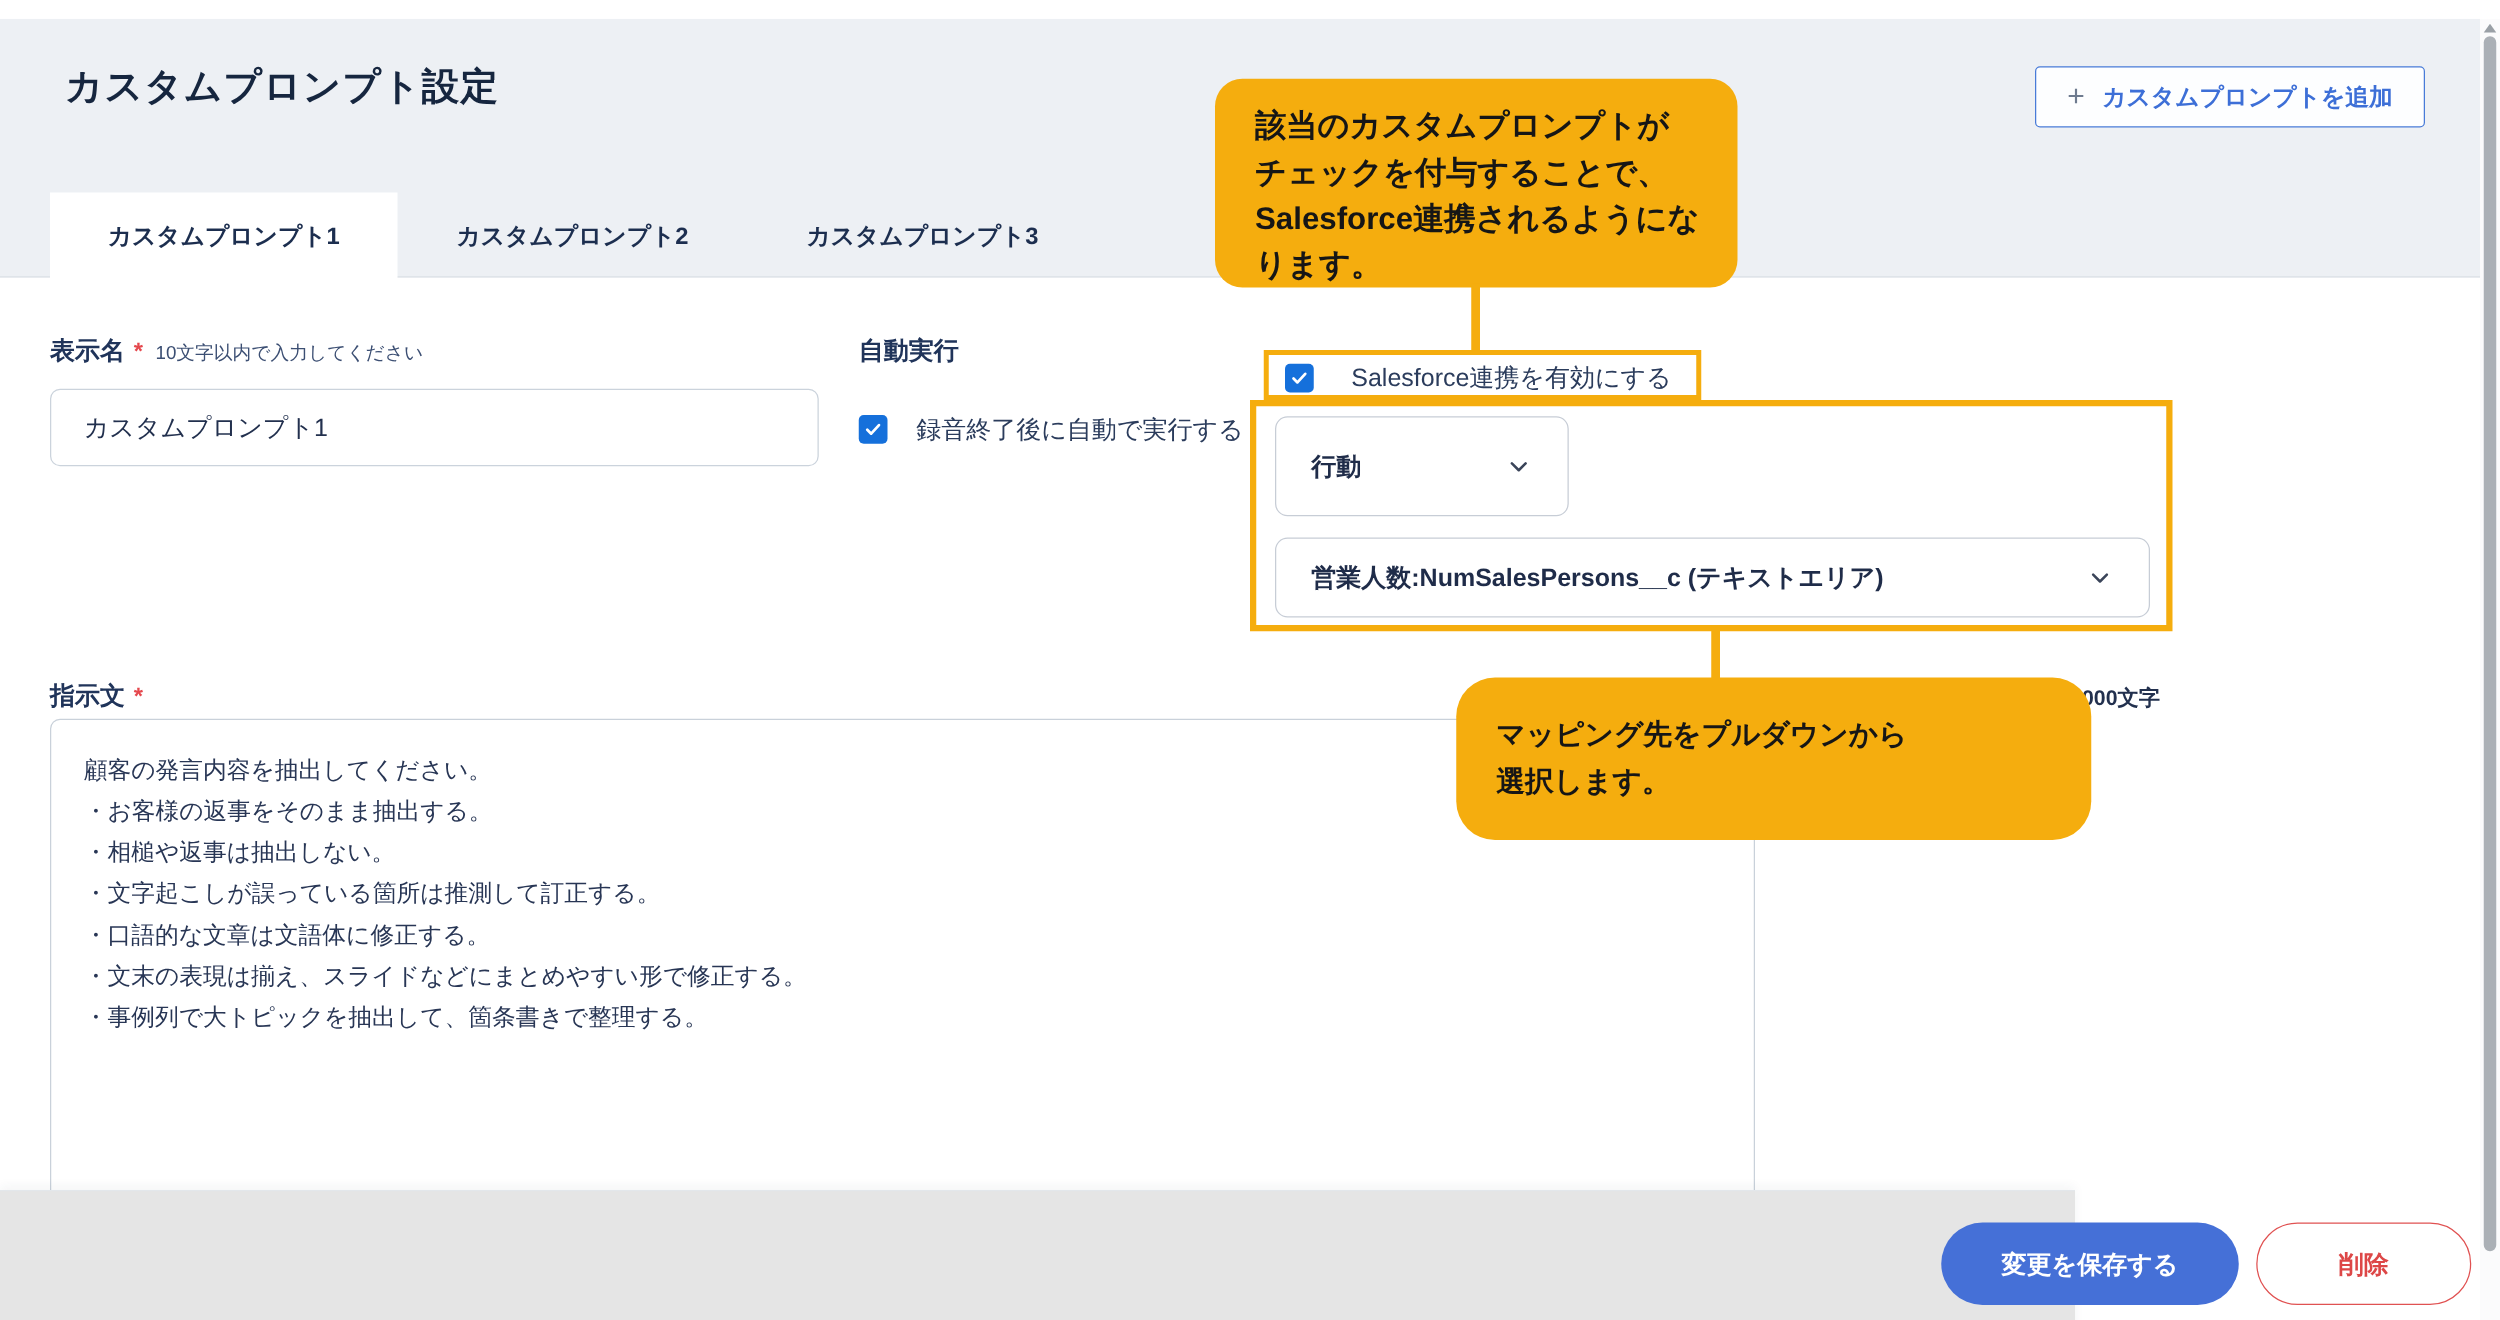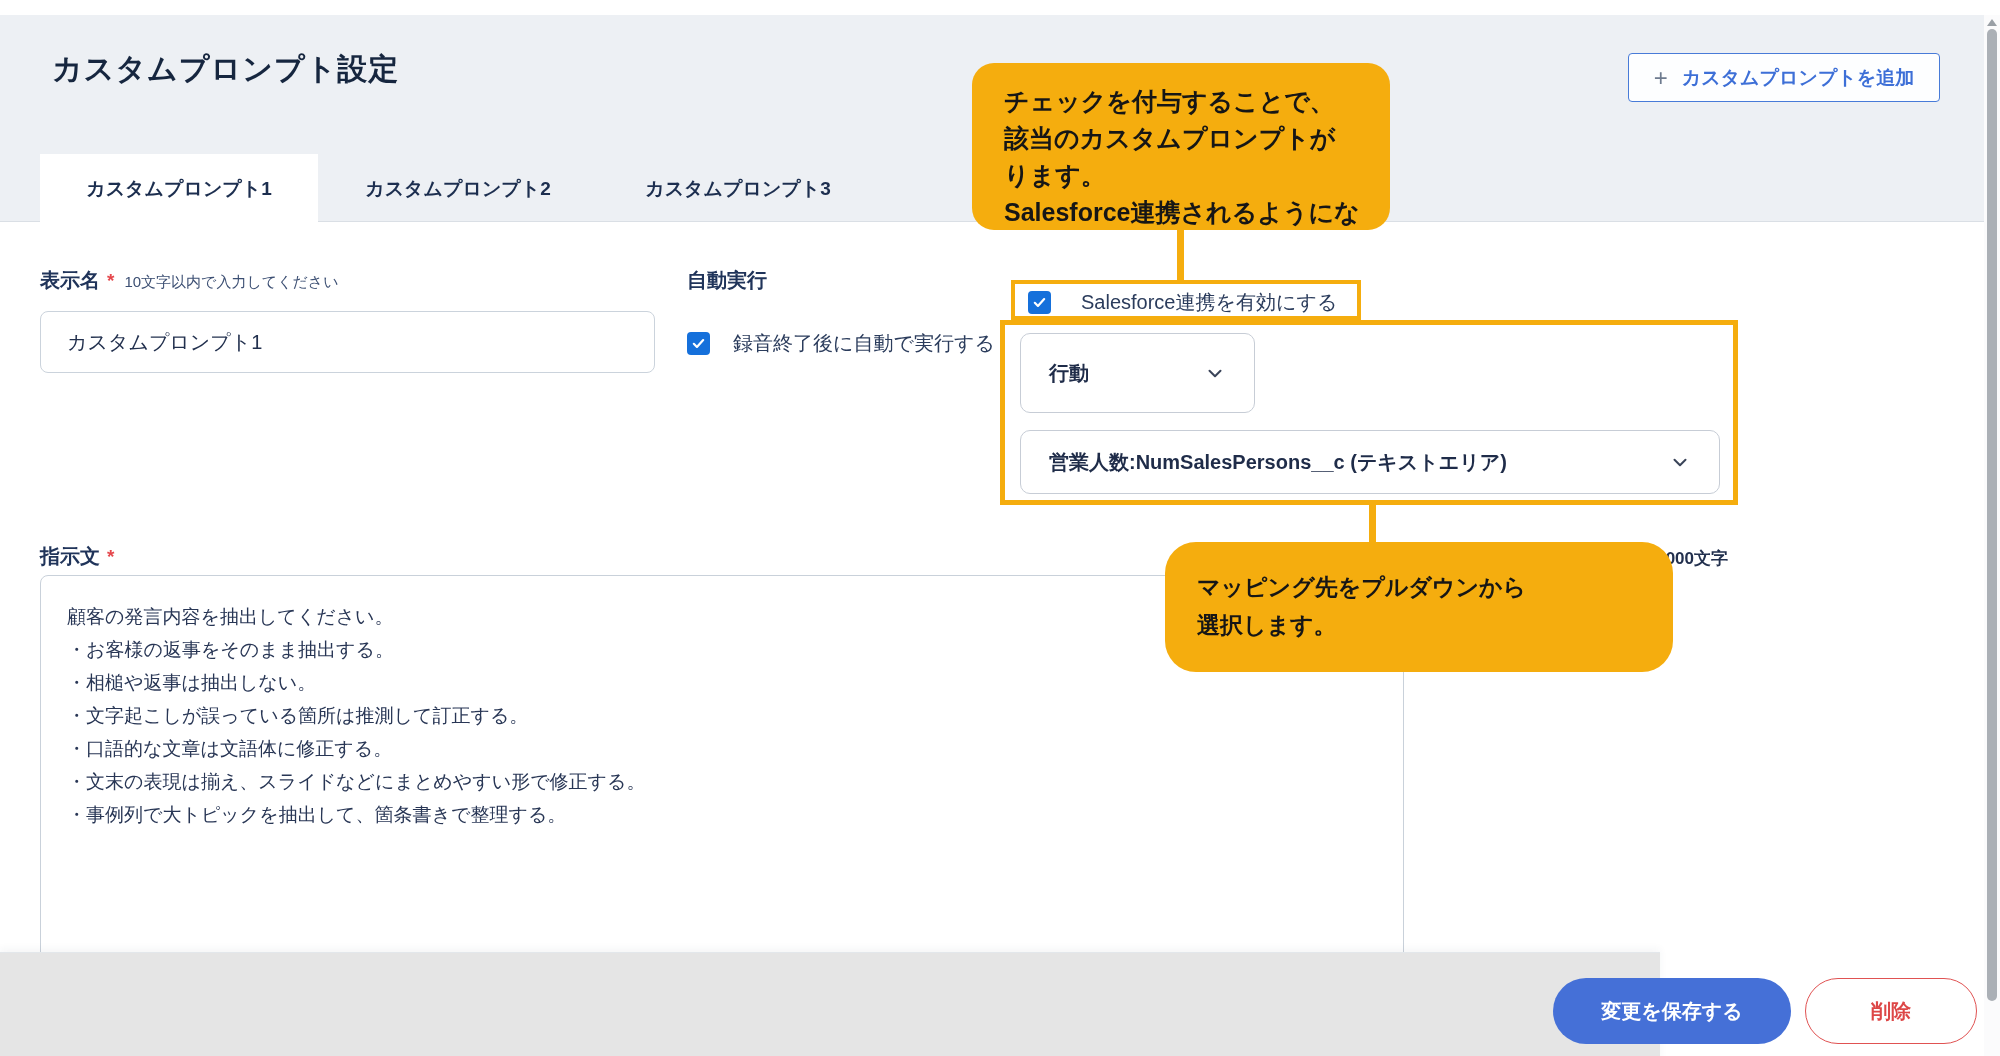--- a/index.html
+++ b/index.html
@@ -235,24 +235,24 @@
   <div class="char-counter">150/5000文字</div>
   <textarea class="instr-area" spellcheck="false" style="">顧客の発言内容を抽出してください。
 ・お客様の返事をそのまま抽出する。
 ・相槌や返事は抽出しない。
 ・文字起こしが誤っている箇所は推測して訂正する。
 ・口語的な文章は文語体に修正する。
 ・文末の表現は揃え、スライドなどにまとめやすい形で修正する。
 ・事例列で大トピックを抽出して、箇条書きで整理する。</textarea>
 
   <div class="callout callout-sf">
+    <div class="line">該当のカスタムプロンプトが</div>
     <div class="line">チェックを付与することで、</div>
-    <div class="line">該当のカスタムプロンプトが</div>
+    <div class="line">Salesforce連携されるようにな</div>
     <div class="line">ります。</div>
-    <div class="line">Salesforce連携されるようにな</div>
   </div>
   <div class="connector conn-1"></div>
   <div class="hl-box hl-checkbox"></div>
 
   <div class="hl-box hl-mapping"></div>
   <div class="connector conn-2"></div>
   <div class="callout callout-map">
     <div class="line">マッピング先をプルダウンから</div>
     <div class="line">選択します。</div>
   </div>

